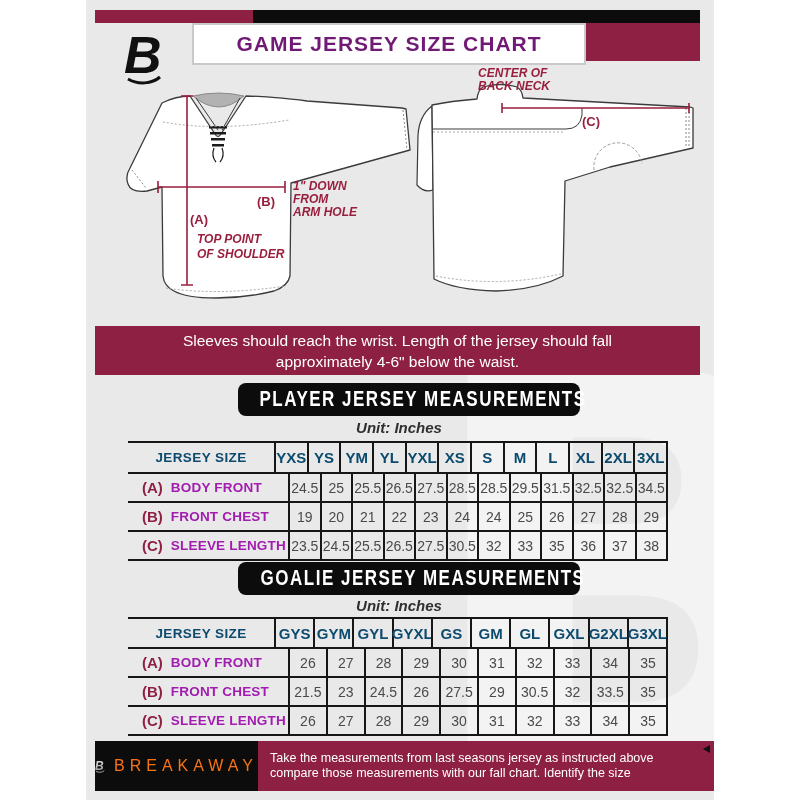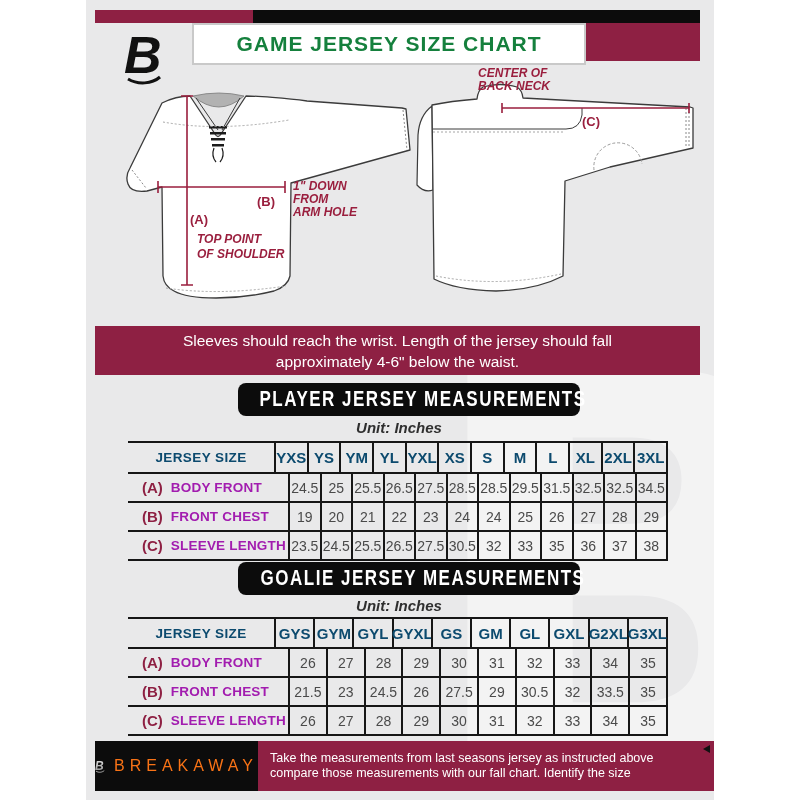--- a/index.html
+++ b/index.html
@@ -10,21 +10,21 @@
   .z{position:absolute;}
   
   .watermark{left:330px;top:300px;font-family:"DejaVu Sans",sans-serif;
              font-weight:bold;font-size:560px;line-height:1;
              color:rgba(255,255,255,.45);z-index:1;user-select:none;}
   
   .topbar-maroon{left:9px;top:10px;width:158px;height:13px;background:#8e2043;z-index:2;}
   .topbar-black{left:167px;top:10px;width:447px;height:13px;background:#0c0c0c;z-index:2;}
   .title-box{left:106px;top:23px;width:390px;height:38px;background:#fff;
              border:2px solid #c9c9c9;z-index:3;display:flex;align-items:center;justify-content:center;}
-  .title-box span{font-weight:bold;font-size:21px;letter-spacing:1px;color:#15803d;}
+  .title-box span{font-weight:bold;font-size:21px;letter-spacing:1px;color:#701a75;}
   .maroon-block{left:496px;top:23px;width:118px;height:38px;background:#8e2043;z-index:2;}
   .brand-logo-top{left:36px;top:27px;z-index:3;}
   
   .diagram{left:0;top:60px;z-index:2;}
   
   .notice{left:9px;top:326px;width:605px;height:49px;background:#8e2043;z-index:3;
           display:flex;flex-direction:column;align-items:center;justify-content:center;}
   .notice div{color:#fff;font-size:15.5px;line-height:21px;}
   
   .section-banner{width:314px;height:33px;background:#0c0c0c;border-radius:8px;z-index:3;

